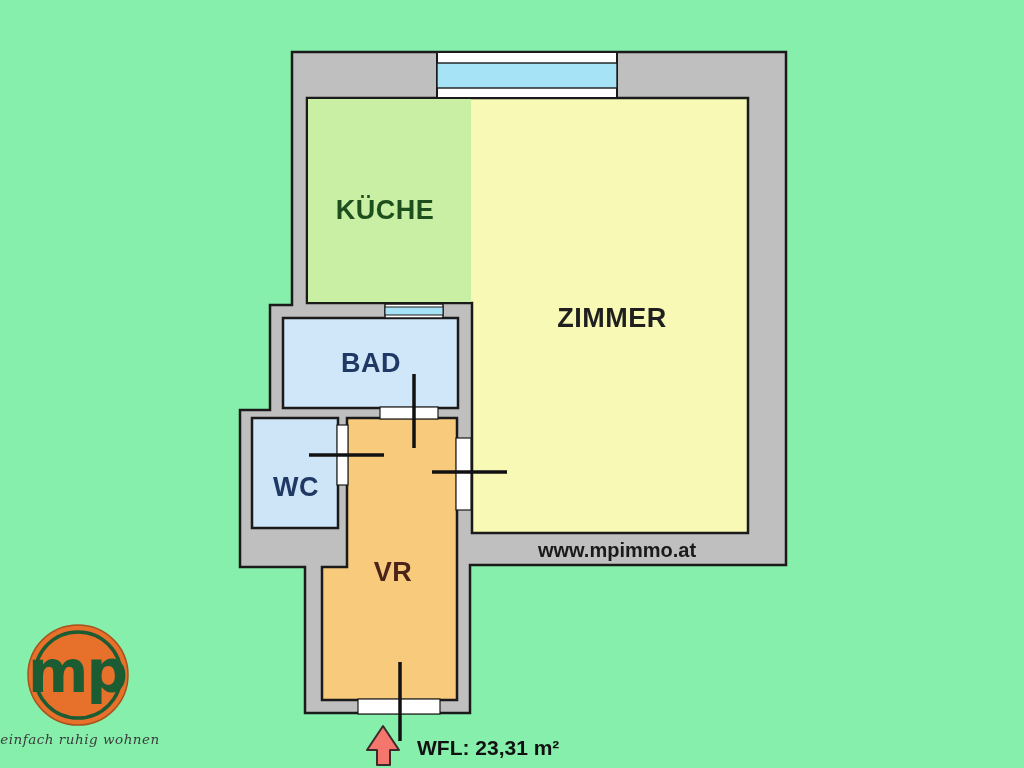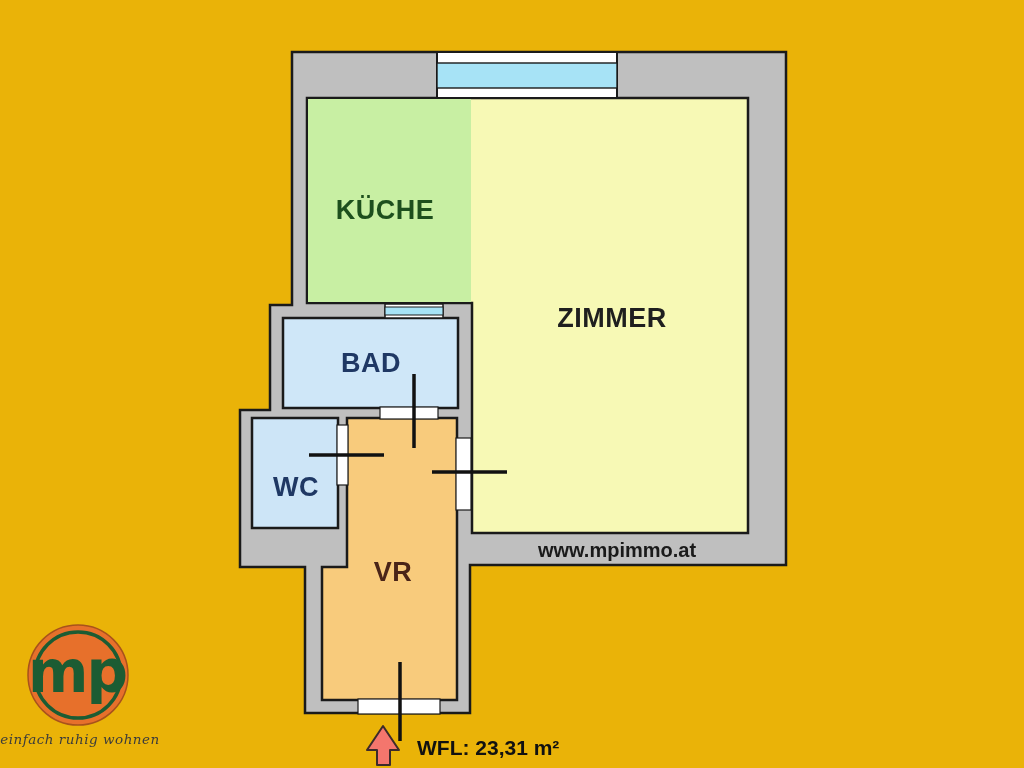--- a/index.html
+++ b/index.html
@@ -1,16 +1,16 @@
 <!DOCTYPE html>
 <html><head>
 <meta charset="utf-8">
 <style>
   html, body { margin: 0; padding: 0; background: #ffffff; }
-  .stage { width: 1024px; height: 768px; position: relative; background: #eab308; overflow: hidden; }
+  .stage { width: 1024px; height: 768px; position: relative; background: #86efac; overflow: hidden; }
   svg { display: block; }
   .plan-text { stroke: none; font-family: "Liberation Sans", sans-serif; }
   .room-label { font-size: 27px; font-weight: 700; letter-spacing: 0.5px; }
   .watermark { font-size: 20px; font-weight: 700; }
   .area-label { font-size: 21px; font-weight: 700; }
   .logo-monogram { font-family: "DejaVu Sans", sans-serif; font-size: 58px; font-weight: 700; letter-spacing: -2px; stroke: none; }
   .logo-tagline { font-family: "DejaVu Serif", serif; font-style: italic; font-size: 13.5px; letter-spacing: 0.5px; stroke: none; }
 </style>
 </head>
 <body>

